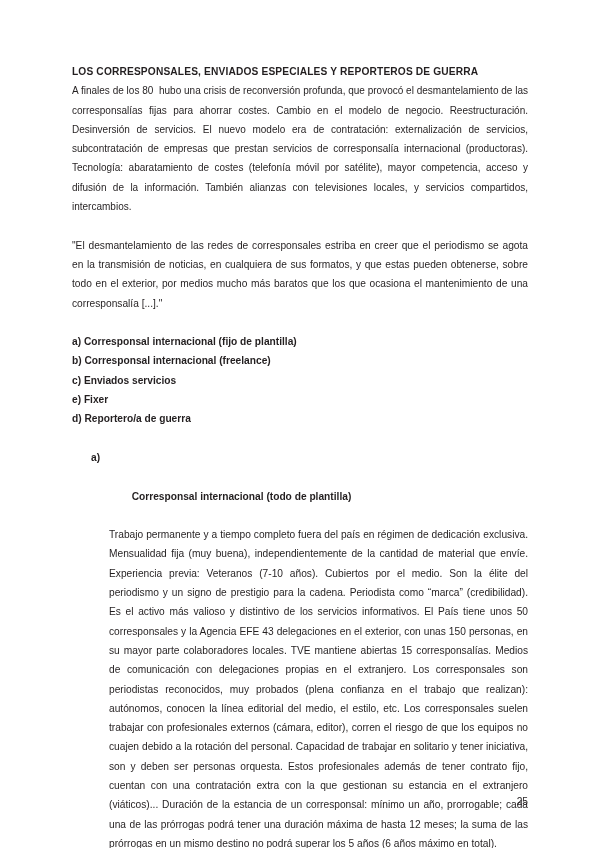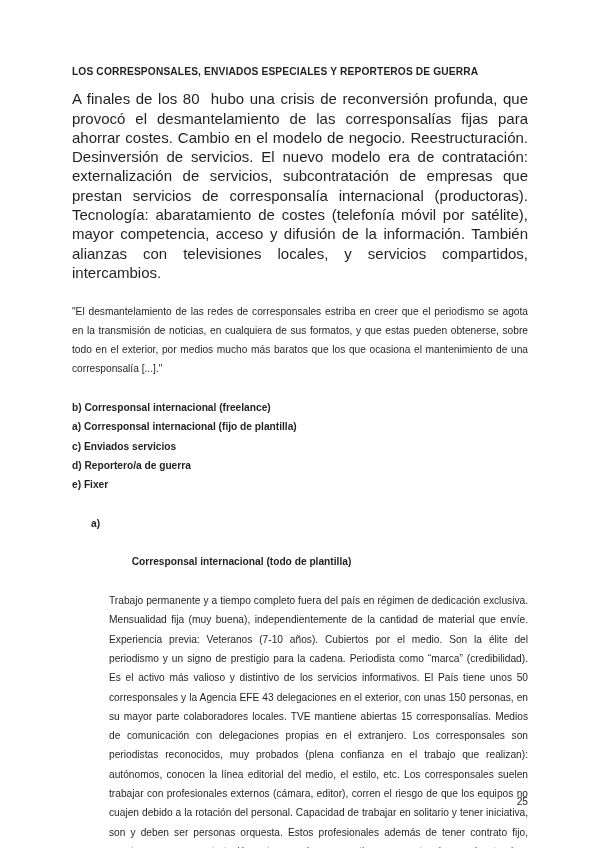--- a/index.html
+++ b/index.html
@@ -32,27 +32,27 @@
     left: 72px;
     top: 62px;
     width: 456px;
   }
 
   .doc-heading {
     font-size: 10.2px;
     font-weight: bold;
     line-height: 19.3px;
     letter-spacing: 0.15px;
-    margin: 0 0 8px 0;
+    margin: 0 0 0 0;
     text-align: left;
     white-space: pre-wrap;
   }
 
   .body-par {
-    font-size: 15px;
+    font-size: 10px;
     font-weight: normal;
     line-height: 19.3px;
     text-align: justify;
     text-justify: inter-word;
     margin: 0;
     white-space: pre-wrap;
   }
 
   .quote-par {
     font-size: 10.2px;
@@ -129,25 +129,25 @@
 
   <div class="content">
 
     <h1 class="doc-heading">LOS CORRESPONSALES, ENVIADOS ESPECIALES Y REPORTEROS DE GUERRA</h1>
 
     <p class="body-par">A finales de los 80  hubo una crisis de reconversión profunda, que provocó el desmantelamiento de las corresponsalías fijas para ahorrar costes. Cambio en el modelo de negocio. Reestructuración. Desinversión de servicios. El nuevo modelo era de contratación: externalización de servicios, subcontratación de empresas que prestan servicios de corresponsalía internacional (productoras). Tecnología: abaratamiento de costes (telefonía móvil por satélite), mayor competencia, acceso y difusión de la información. También alianzas con televisiones locales, y servicios compartidos, intercambios.</p>
 
     <p class="quote-par">"El desmantelamiento de las redes de corresponsales estriba en creer que el periodismo se agota en la transmisión de noticias, en cualquiera de sus formatos, y que estas pueden obtenerse, sobre todo en el exterior, por medios mucho más baratos que los que ocasiona el mantenimiento de una corresponsalía [...]."</p>
 
     <ul class="type-list">
+      <li>a) Corresponsal internacional (fijo de plantilla)</li>
       <li>b) Corresponsal internacional (freelance)</li>
-      <li>a) Corresponsal internacional (fijo de plantilla)</li>
       <li>c) Enviados servicios</li>
+      <li>e) Fixer</li>
       <li>d) Reportero/a de guerra</li>
-      <li>e) Fixer</li>
     </ul>
 
     <div class="subsection">
       <div class="subsection-head">
         <span class="subsection-marker">a)</span>
         <span>Corresponsal internacional (todo de plantilla)</span>
       </div>
       <p class="subsection-body">Trabajo permanente y a tiempo completo fuera del país en régimen de dedicación exclusiva. Mensualidad fija (muy buena), independientemente de la cantidad de material que envíe. Experiencia previa: Veteranos (7-10 años). Cubiertos por el medio. Son la élite del periodismo y un signo de prestigio para la cadena. Periodista como “marca” (credibilidad). Es el activo más valioso y distintivo de los servicios informativos. El País tiene unos 50 corresponsales y la Agencia EFE 43 delegaciones en el exterior, con unas 150 personas, en su mayor parte colaboradores locales. TVE mantiene abiertas 15 corresponsalías. Medios de comunicación con delegaciones propias en el extranjero. Los corresponsales son periodistas reconocidos, muy probados (plena confianza en el trabajo que realizan): autónomos, conocen la línea editorial del medio, el estilo, etc. Los corresponsales suelen trabajar con profesionales externos (cámara, editor), corren el riesgo de que los equipos no cuajen debido a la rotación del personal. Capacidad de trabajar en solitario y tener iniciativa, son y deben ser personas orquesta. Estos profesionales además de tener contrato fijo, cuentan con una contratación extra con la que gestionan su estancia en el extranjero (viáticos)... Duración de la estancia de un corresponsal: mínimo un año, prorrogable; cada una de las prórrogas podrá tener una duración máxima de hasta 12 meses; la suma de las prórrogas en un mismo destino no podrá superar los 5 años (6 años máximo en total).</p>
     </div>
 

